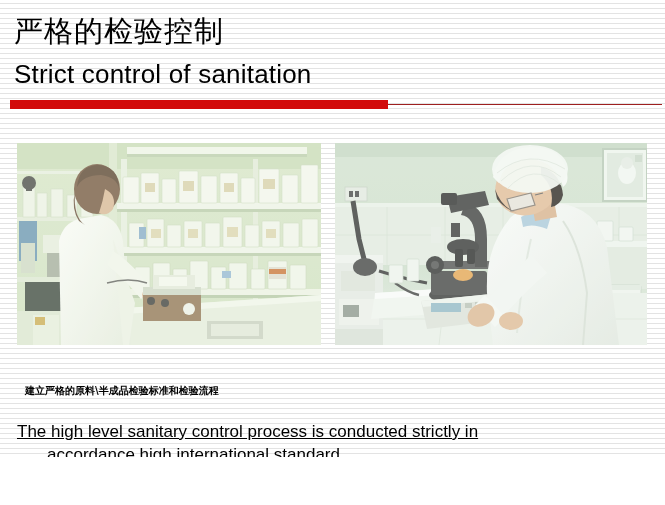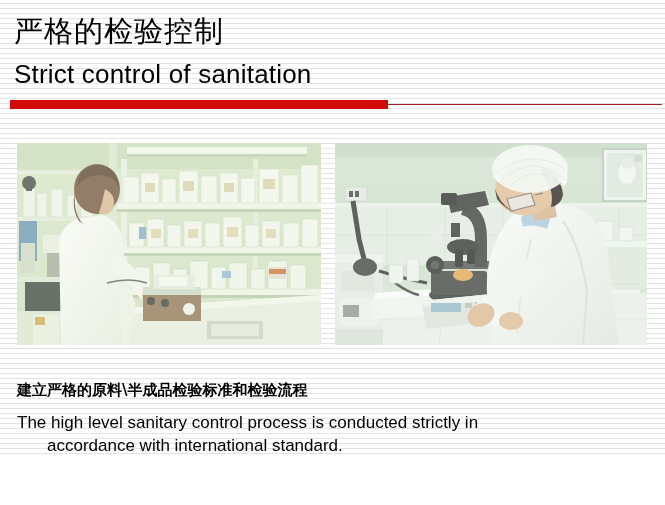--- a/index.html
+++ b/index.html
@@ -107,32 +107,34 @@
 
   
   .caption-block {
     position: absolute;
     left: 17px;
     top: 380px;
     width: 630px;
   }
   .caption-cn {
     font-family: "DejaVu Sans", "Liberation Sans", sans-serif;
-    font-size: 15px;
+    font-size: 10px;
     line-height: 21px;
     font-weight: bold;
     color: #000000;
     white-space: nowrap;
+    margin-left: 8px;
   }
   .caption-en {
     font-family: "Liberation Sans", sans-serif;
     font-size: 17px;
     line-height: 23px;
     color: #000000;
-    margin-top: 10px;
+    margin-top: 19px;
+    text-decoration: underline;
   }
   .caption-en .line2 {
     display: block;
     padding-left: 30px;
   }
 
   
   .rule-bottom {
     position: absolute;
     left: 14px;
@@ -454,19 +456,19 @@
       <ellipse cx="176" cy="178" rx="12" ry="9" fill="#e2ba94"></ellipse>
 
       <rect x="0" y="0" width="312" height="202" fill="#eaf2ea" opacity="0.28"></rect>
     </svg>
   </div>
 
   <div class="caption-block">
     <div class="caption-cn">建立严格的原料\半成品检验标准和检验流程</div>
     <div class="caption-en">
       <span class="line1">The high level sanitary control process is conducted strictly in</span>
-      <span class="line2">accordance with international standard.</span>
+      <span class="line2">accordance high international standard.</span>
     </div>
   </div>
 
   <div class="rule-bottom"></div>
 
 </div>
 
 </body></html>

